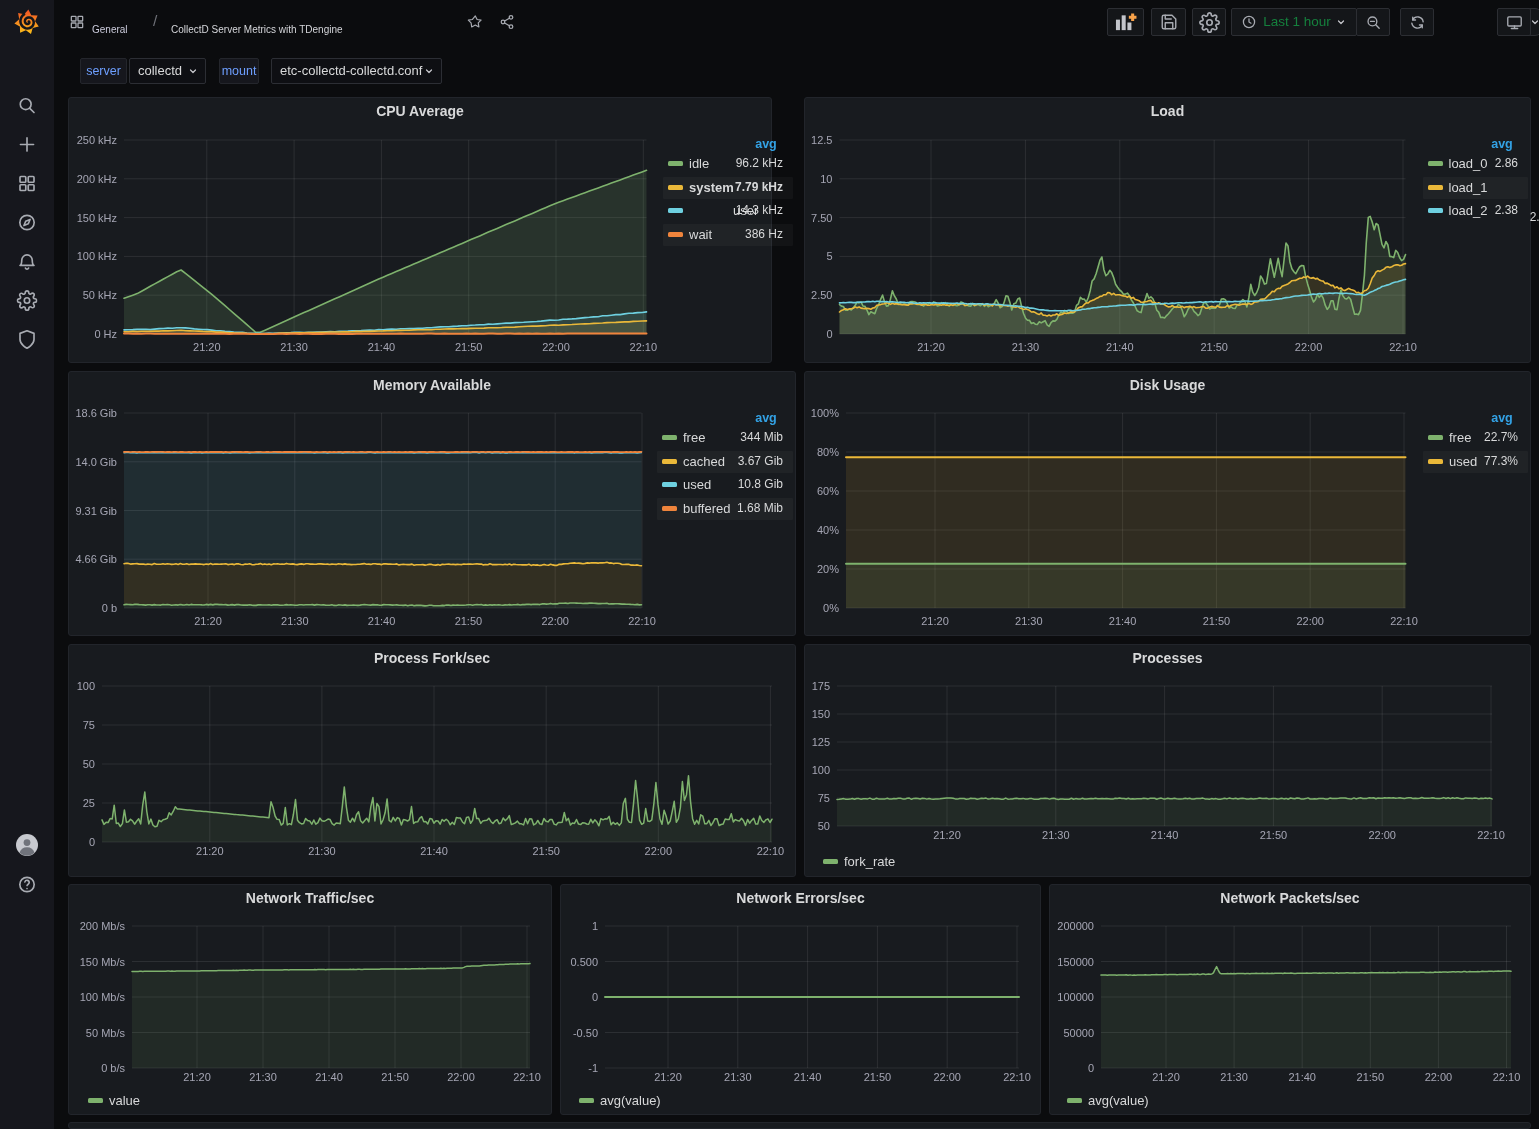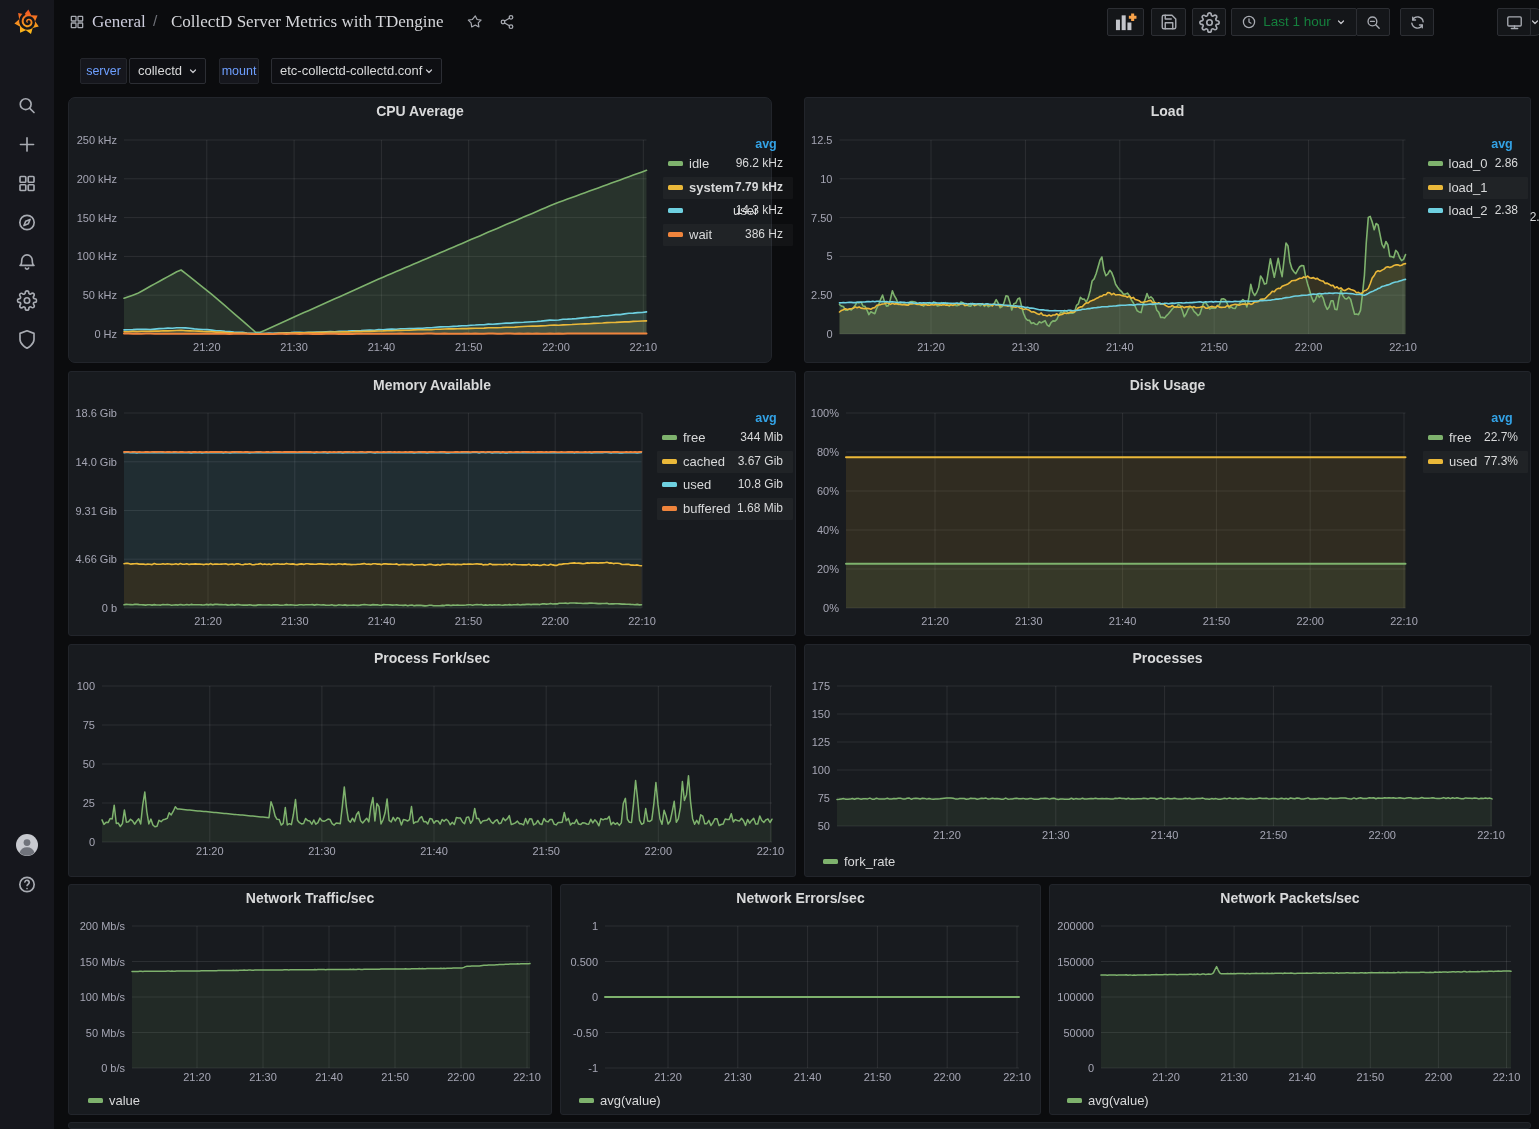--- a/index.html
+++ b/index.html
@@ -1,19 +1,19 @@
 <!DOCTYPE html>
 <html><head><meta charset="utf-8"><style>
 *{margin:0;padding:0;box-sizing:border-box;}
 html,body{width:1539px;height:1129px;background:#0b0c0e;font-family:"Liberation Sans",sans-serif;overflow:hidden;}
 #sidebar{position:absolute;left:0;top:0;width:54px;height:1129px;background:#16171d;}
 .sit{position:absolute;left:50%;transform:translateX(-50%);line-height:0;}
 #topnav{position:absolute;left:0;top:0;width:1539px;height:44px;}
 #topnav>span{position:absolute;}
-.bc{top:12px;font-size:17px;color:#ccccdc;font-family:Liberation Serif, serif;}
+.bc{top:24px;font-size:10px;color:#ccccdc;}
 .bc2{color:#d5d6da;}
 .bc-sep{top:12px;font-size:15.5px;color:#6e7077;}
 .tn-ic{line-height:0;}
 .tbtn{top:8px;height:28px;background:#141619;border:1px solid #2c2e33;border-radius:2px;display:inline-flex;align-items:center;justify-content:center;gap:4px;line-height:0;}
 .tbtxt{font-size:13.5px;color:#15803d;line-height:14px;margin-left:2px;}
 #subnav{position:absolute;left:12px;top:0;width:1539px;height:72px;}
 #subnav>span{position:absolute;top:58px;height:26px;}
 .vlabel{background:#16171d;border:1px solid #24262c;border-radius:2px;color:#6e9fff;font-size:12.5px;font-weight:500;display:inline-flex;align-items:center;justify-content:center;}
 .vvalue{background:#0e0f13;border:1px solid #2c2e34;border-radius:2px;color:#d8d9da;font-size:13px;white-space:nowrap;display:inline-flex;align-items:center;justify-content:space-between;padding:0 6px 0 8px;line-height:0;}
 .vvalue>span{line-height:14px;}
@@ -119,21 +119,21 @@
       </svg>
     </span>
 <span class="vlabel" style="left:207px;width:40px;">mount</span>
 <span class="vvalue" style="left:259px;width:171px;">
       <span>etc-collectd-collectd.conf</span>
       <svg width="12" height="12" viewBox="0 0 24 24" fill="none" stroke="#c7c8cd" stroke-width="2.4" stroke-linecap="round" stroke-linejoin="round">
         <polyline points="7 10 12 15 17 10"></polyline>
       </svg>
     </span>
 </div>
-<div class="panel" style="left:68px;top:97px;width:704px;height:266px;border-radius:7px;">
+<div class="panel" style="left:68px;top:97px;width:704px;height:266px;">
     <div class="ptitle">CPU Average</div>
     <svg width="728" height="266" viewBox="0 0 728 266">
       <line x1="55" y1="42.0" x2="577.5" y2="42.0" stroke="rgba(255,255,255,0.09)" stroke-width="1"></line>
       <line x1="55" y1="80.8" x2="577.5" y2="80.8" stroke="rgba(255,255,255,0.09)" stroke-width="1"></line>
       <line x1="55" y1="119.6" x2="577.5" y2="119.6" stroke="rgba(255,255,255,0.09)" stroke-width="1"></line>
       <line x1="55" y1="158.4" x2="577.5" y2="158.4" stroke="rgba(255,255,255,0.09)" stroke-width="1"></line>
       <line x1="55" y1="197.2" x2="577.5" y2="197.2" stroke="rgba(255,255,255,0.09)" stroke-width="1"></line>
       <line x1="55" y1="236.0" x2="577.5" y2="236.0" stroke="rgba(255,255,255,0.09)" stroke-width="1"></line>
       <line x1="137.8" y1="42.0" x2="137.8" y2="236.0" stroke="rgba(255,255,255,0.09)" stroke-width="1"></line>
       <line x1="225.1" y1="42.0" x2="225.1" y2="236.0" stroke="rgba(255,255,255,0.09)" stroke-width="1"></line>

